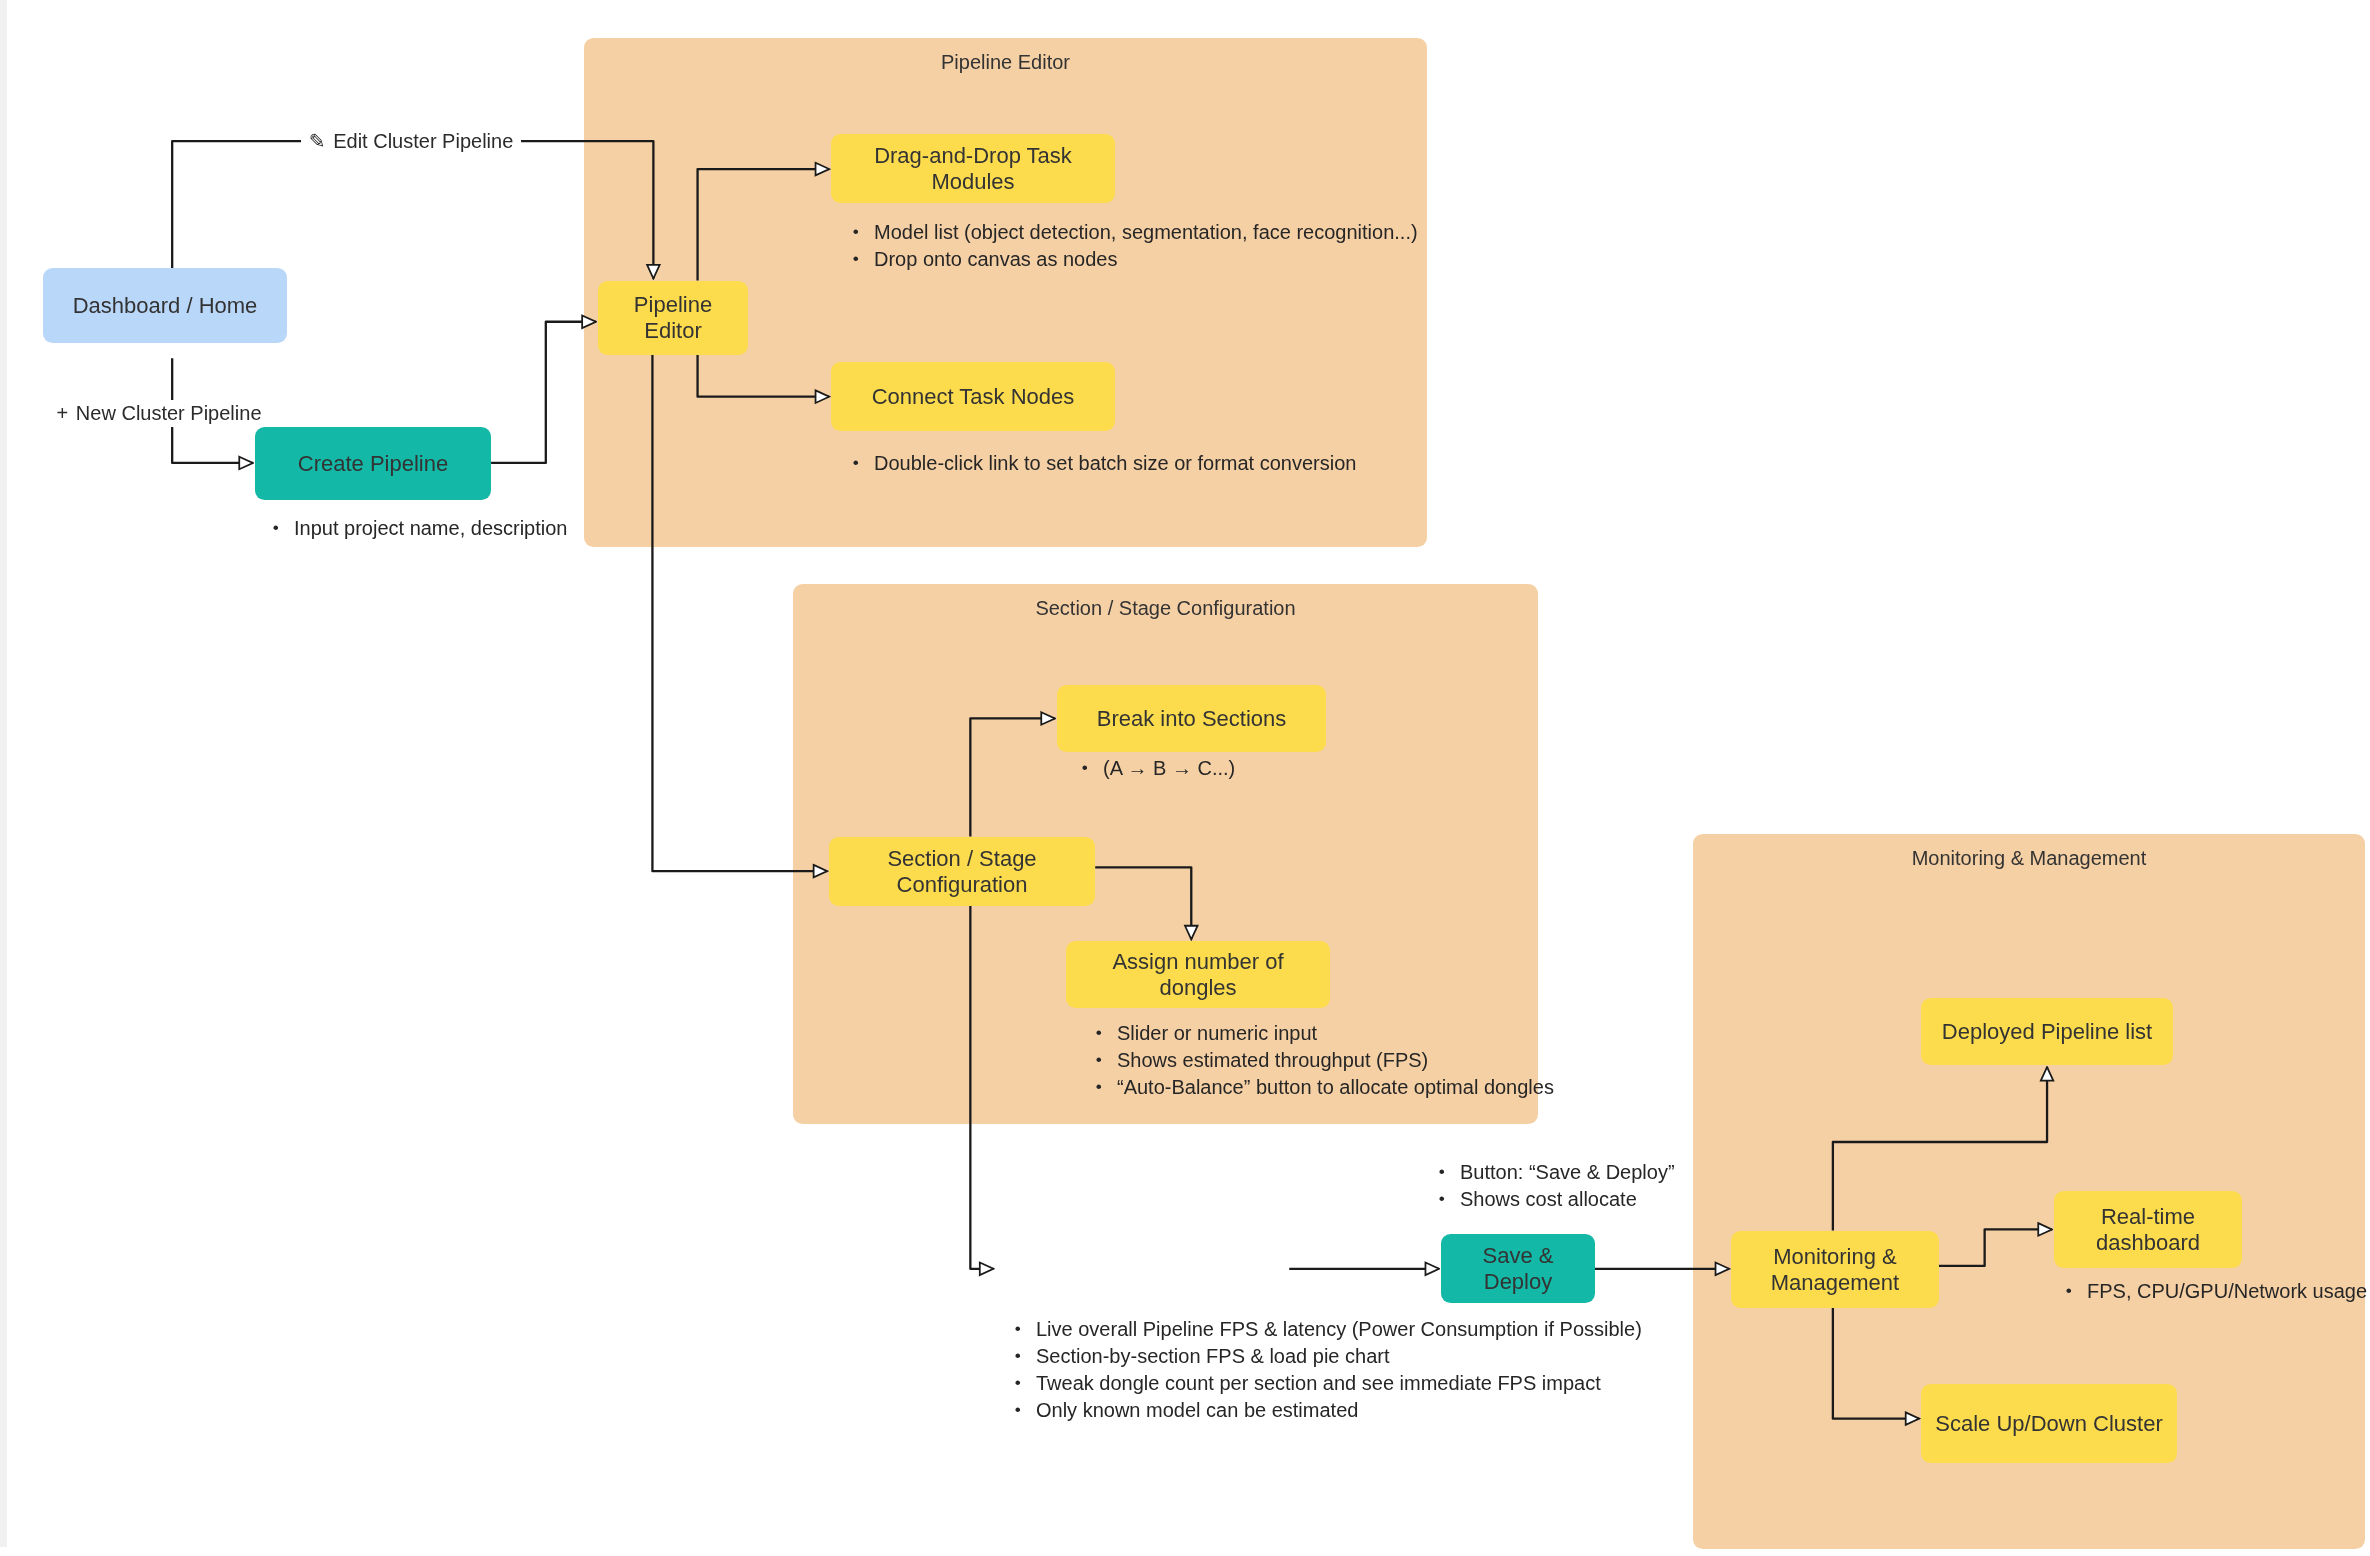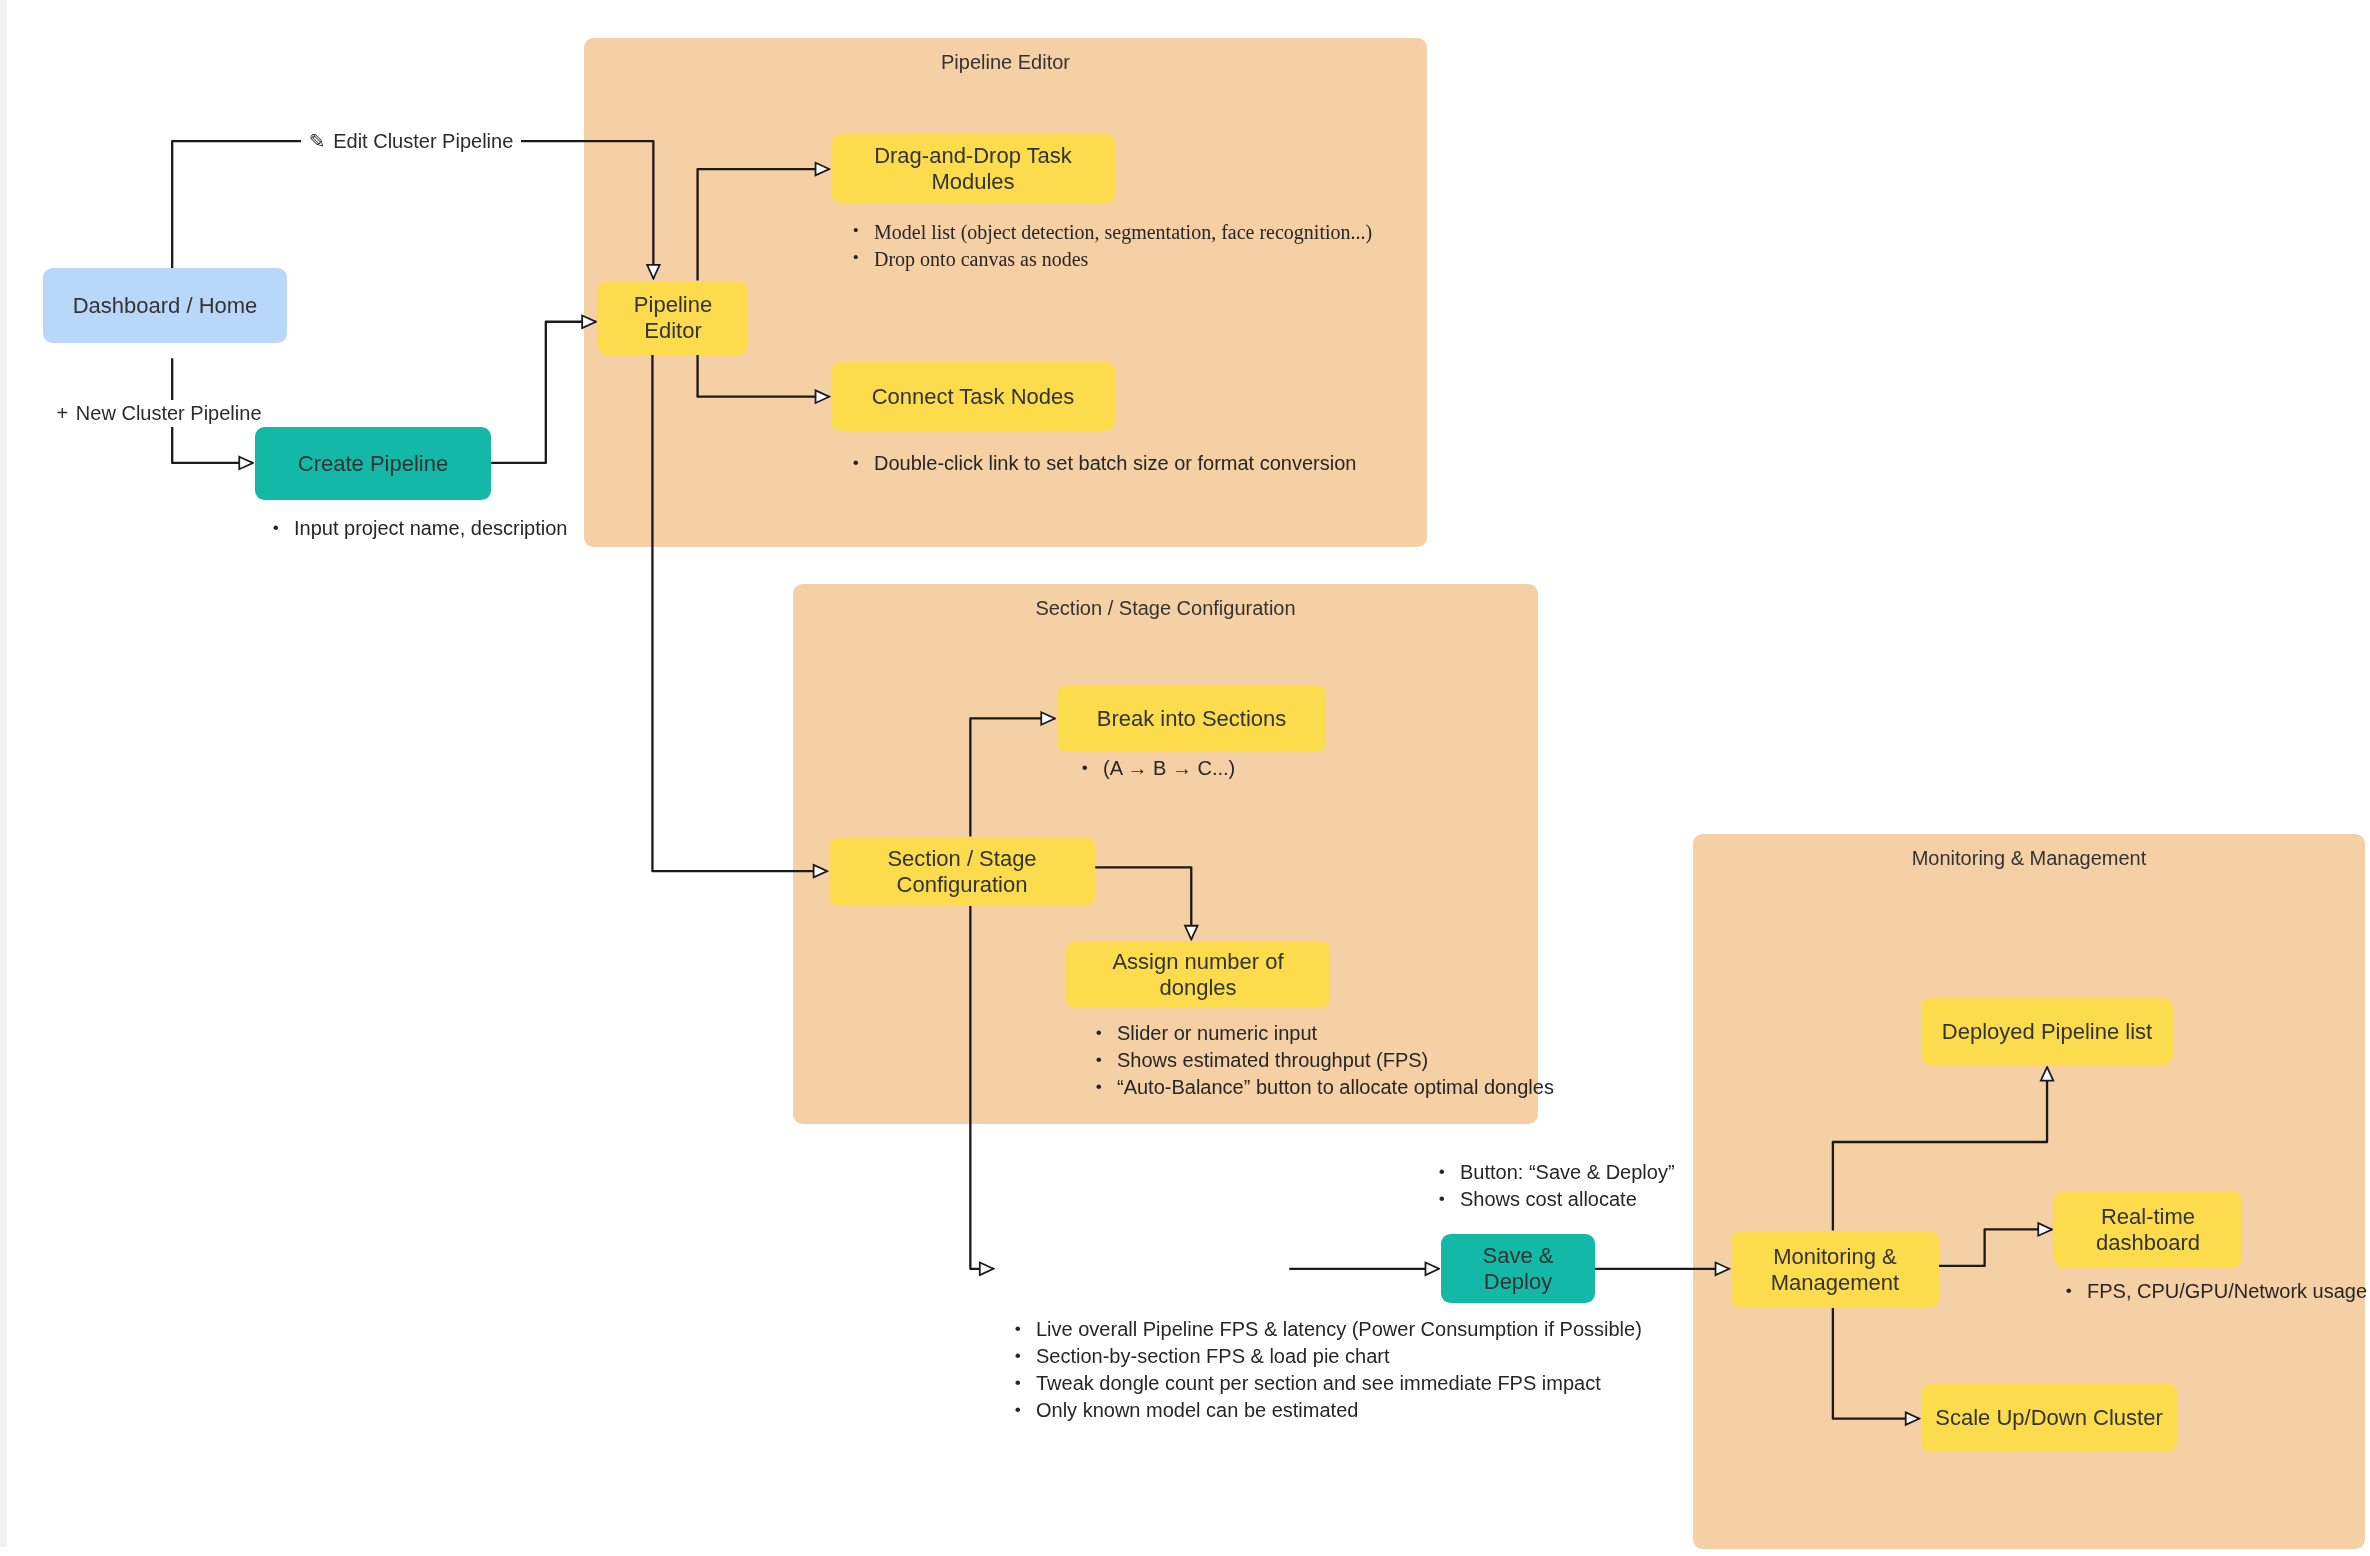--- a/index.html
+++ b/index.html
@@ -160,29 +160,29 @@
   </div>
 
   <div class="node yellow" style="left:1921px;top:998px;width:252px;height:67px;">
     <span>Deployed Pipeline list</span>
   </div>
 
   <div class="node yellow" style="left:2054px;top:1191px;width:188px;height:77px;">
     <span>Real-time dashboard</span>
   </div>
 
-  <div class="node yellow" style="left:1921px;top:1384px;width:256px;height:68px;text-align:right;">
+  <div class="node yellow" style="left:1921px;top:1384px;width:256px;height:79px;text-align:right;">
     <span>Scale Up/Down Cluster</span>
   </div>
 
   <ul class="notes" style="left:265px;top:515px;width:538px;">
     <li>Input project name, description</li>
   </ul>
 
-  <ul class="notes" style="left:845px;top:219px;width:615px;font-family:Liberation Serif, serif;">
+  <ul class="notes" style="left:845px;top:219px;width:615px;">
     <li>Model list (object detection, segmentation, face recognition...)</li>
     <li>Drop onto canvas as nodes</li>
   </ul>
 
   <ul class="notes" style="left:845px;top:450px;width:634px;">
     <li>Double-click link to set batch size or format conversion</li>
   </ul>
 
   <ul class="notes" style="left:1074px;top:755px;width:288px;">
     <li>(A → B → C...)</li>

